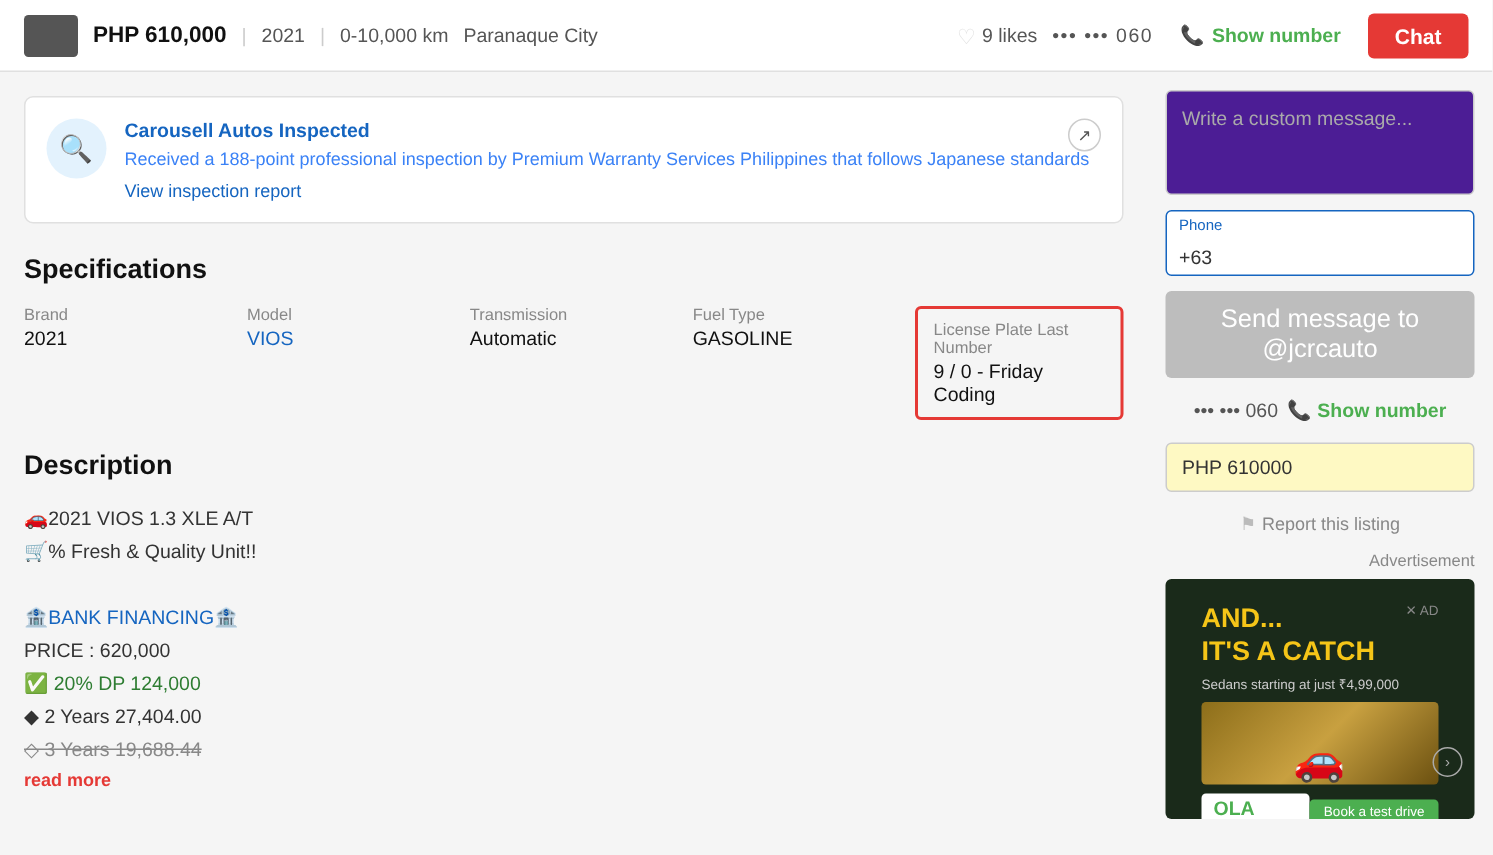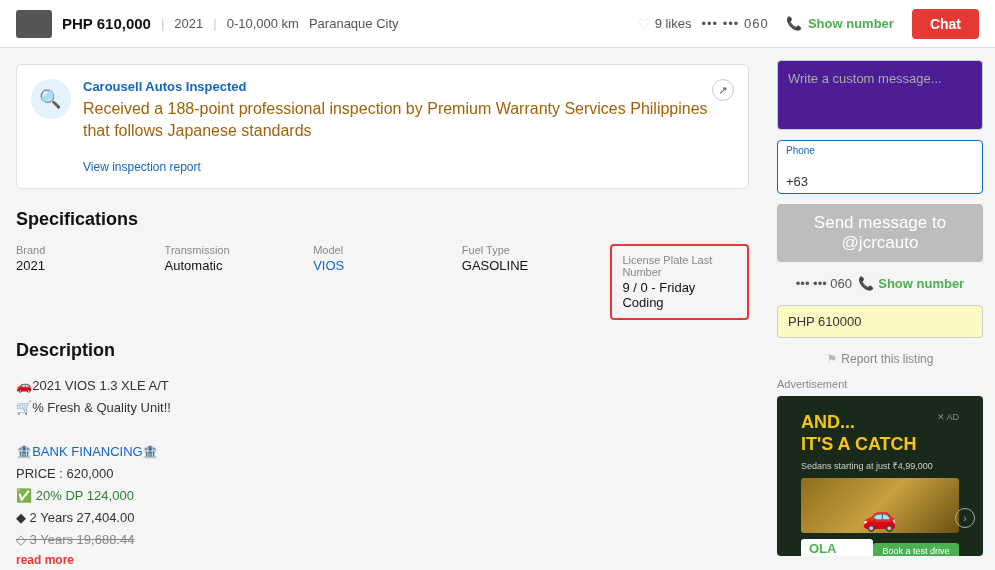--- a/index.html
+++ b/index.html
@@ -120,24 +120,24 @@
       flex-shrink: 0;
       font-size: 18px;
     }
     .inspection-title {
       color: #1565c0;
       font-weight: bold;
       font-size: 13px;
       margin-bottom: 4px;
     }
     .inspection-desc {
-      color: #a16207;
-      font-size: 16px;
+      color: #3b82f6;
+      font-size: 12px;
       line-height: 1.4;
-      margin-bottom: 16px;
+      margin-bottom: 4px;
     }
     .inspection-link {
       color: #1565c0;
       font-size: 12px;
       text-decoration: none;
       cursor: pointer;
     }
     .external-link-icon {
       position: absolute;
       right: 14px;
@@ -222,21 +222,21 @@
       border: 1px solid #1565c0;
       border-radius: 4px;
       padding: 4px 8px;
       background: #fff;
       margin-bottom: 10px;
       position: relative;
     }
     .phone-field-label {
       font-size: 10px;
       color: #1565c0;
-      margin-bottom: 18px;
+      margin-bottom: 8px;
     }
     .phone-field-input {
       font-size: 13px;
       color: #333;
       width: 100%;
       border: none;
       outline: none;
       font-family: Arial, sans-serif;
     }
     .send-btn {
@@ -302,21 +302,21 @@
       align-items: center;
       justify-content: center;
       gap: 4px;
       margin-bottom: 12px;
       cursor: pointer;
     }
     .flag-icon { color: #bbb; }
 
     
     .ad-label {
-      text-align: left;
+      text-align: right;
       color: #888;
       font-size: 11px;
       margin-bottom: 6px;
     }
     .ad-block {
       background: #1a2a1a;
       border-radius: 4px;
       overflow: hidden;
       position: relative;
       height: 160px;
@@ -433,27 +433,27 @@
     <div class="specifications-section">
       <div class="section-title">Specifications</div>
       <div class="spec-grid">
 
         <div>
           <div class="spec-label">Brand</div>
           <div class="spec-value-black">2021</div>
         </div>
 
         <div>
+          <div class="spec-label">Model</div>
+          <div class="spec-value">VIOS</div>
+        </div>
+
+        <div>
           <div class="spec-label">Transmission</div>
           <div class="spec-value-black">Automatic</div>
-        </div>
-
-        <div>
-          <div class="spec-label">Model</div>
-          <div class="spec-value">VIOS</div>
         </div>
 
         <div>
           <div class="spec-label">Fuel Type</div>
           <div class="spec-value-black">GASOLINE</div>
         </div>
 
         <div>
           <div class="license-plate-box">
             <div class="spec-label">License Plate Last Number</div>

